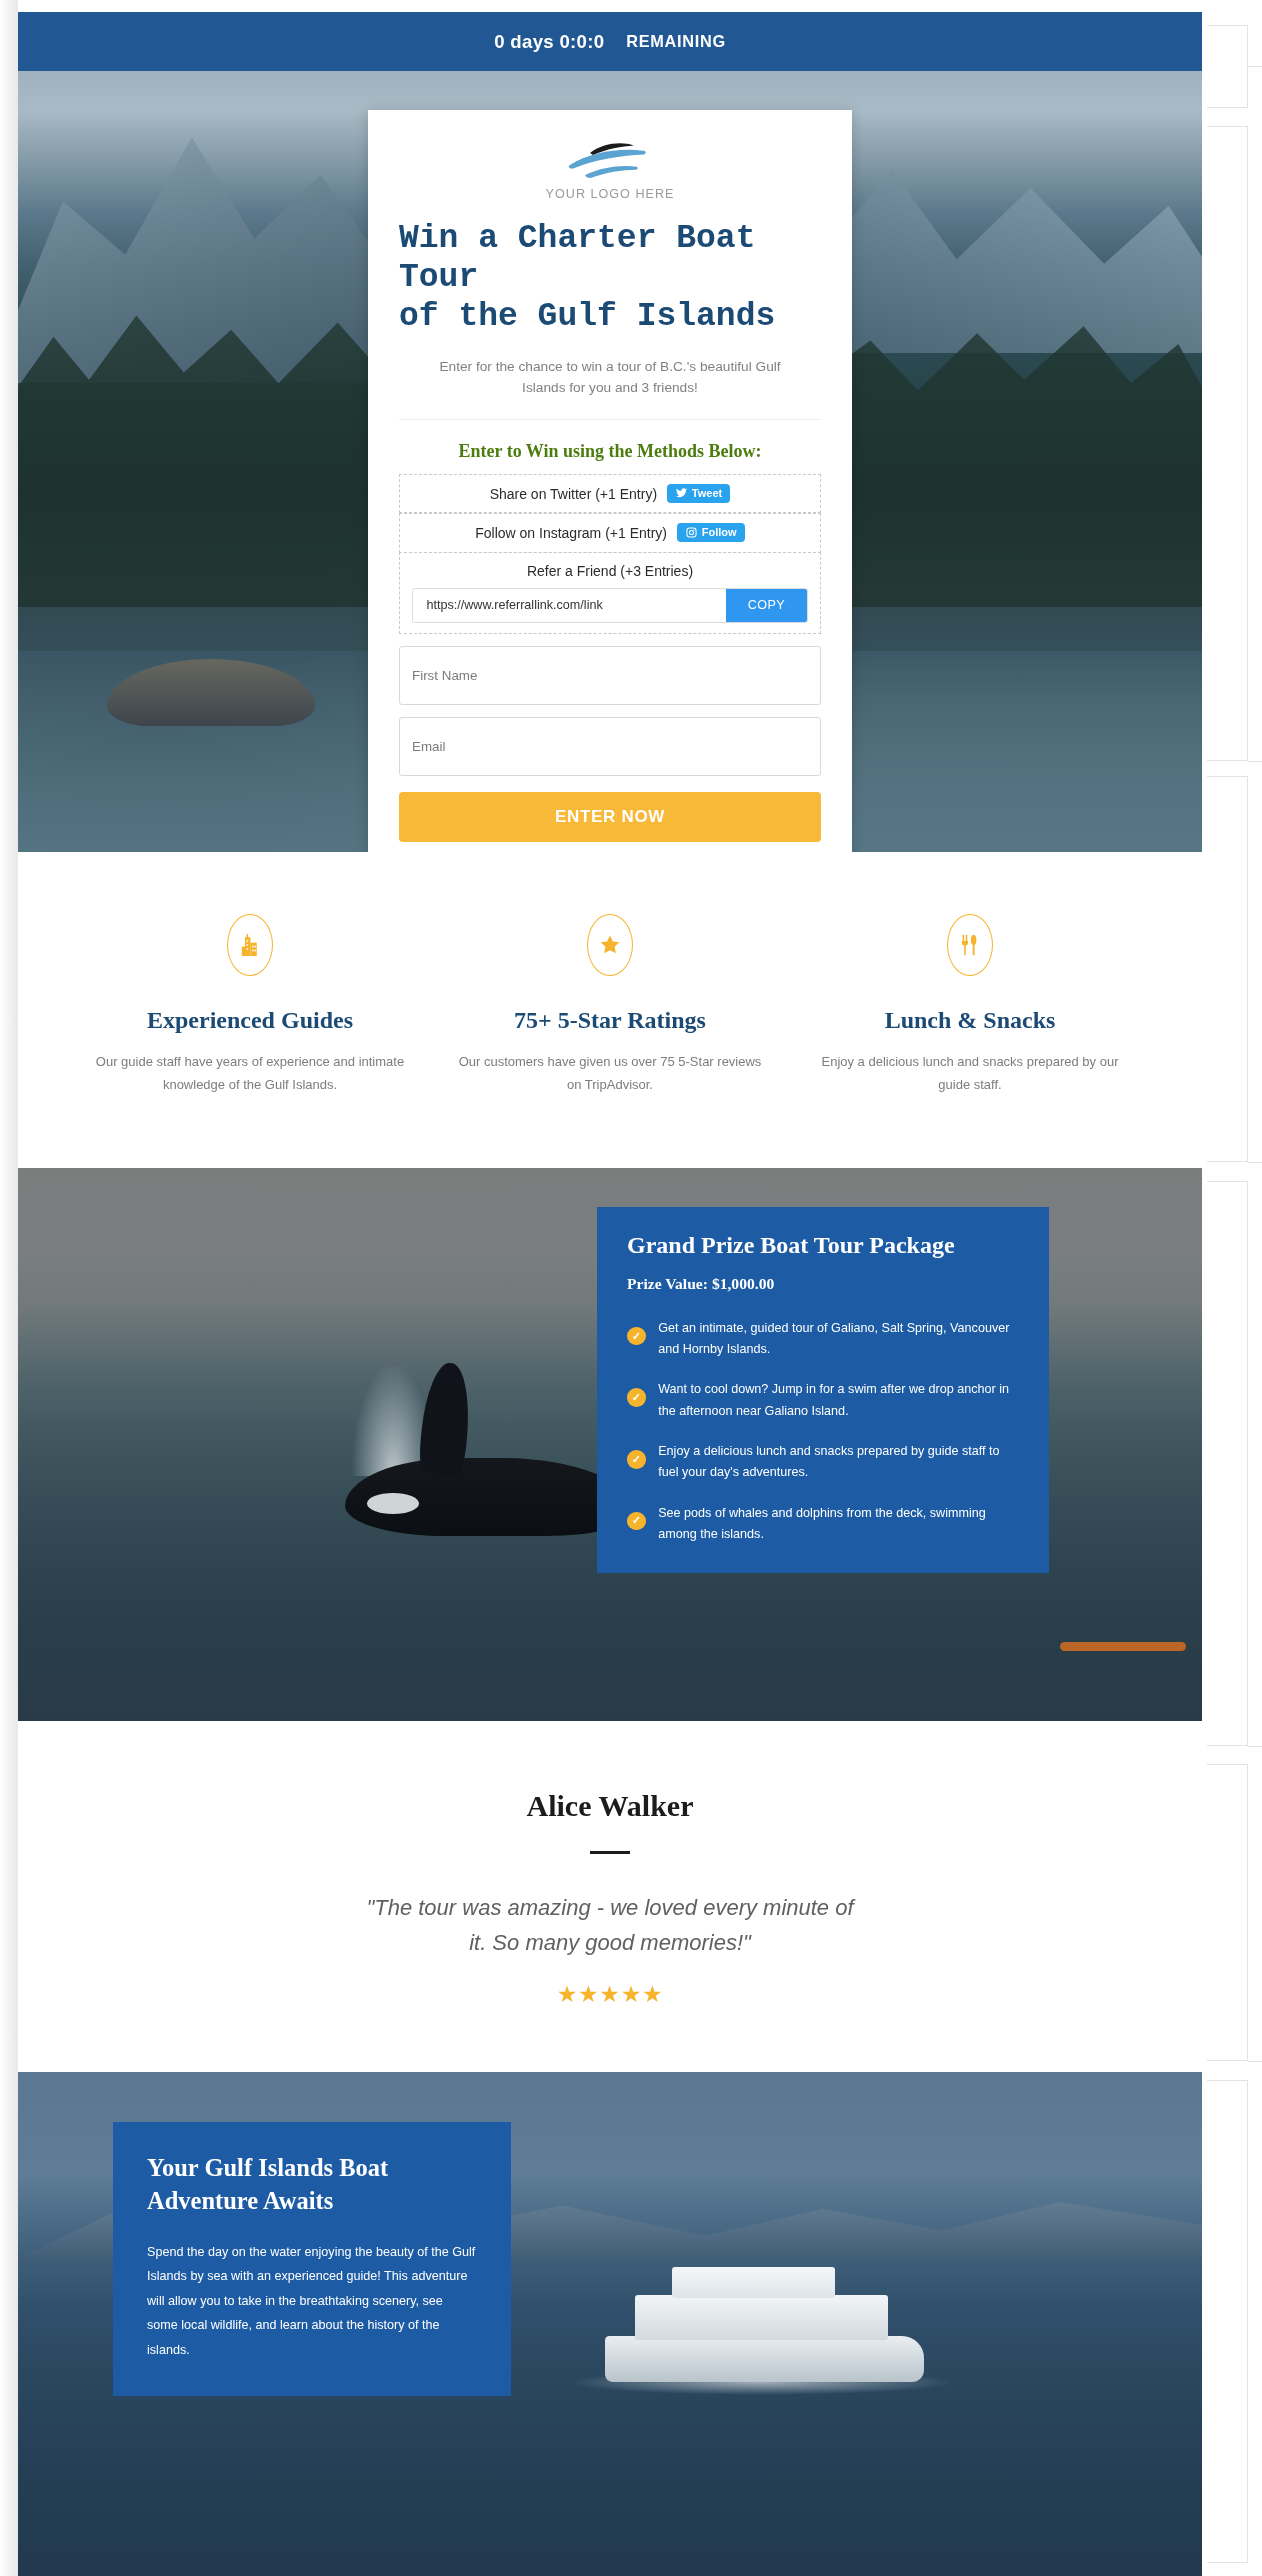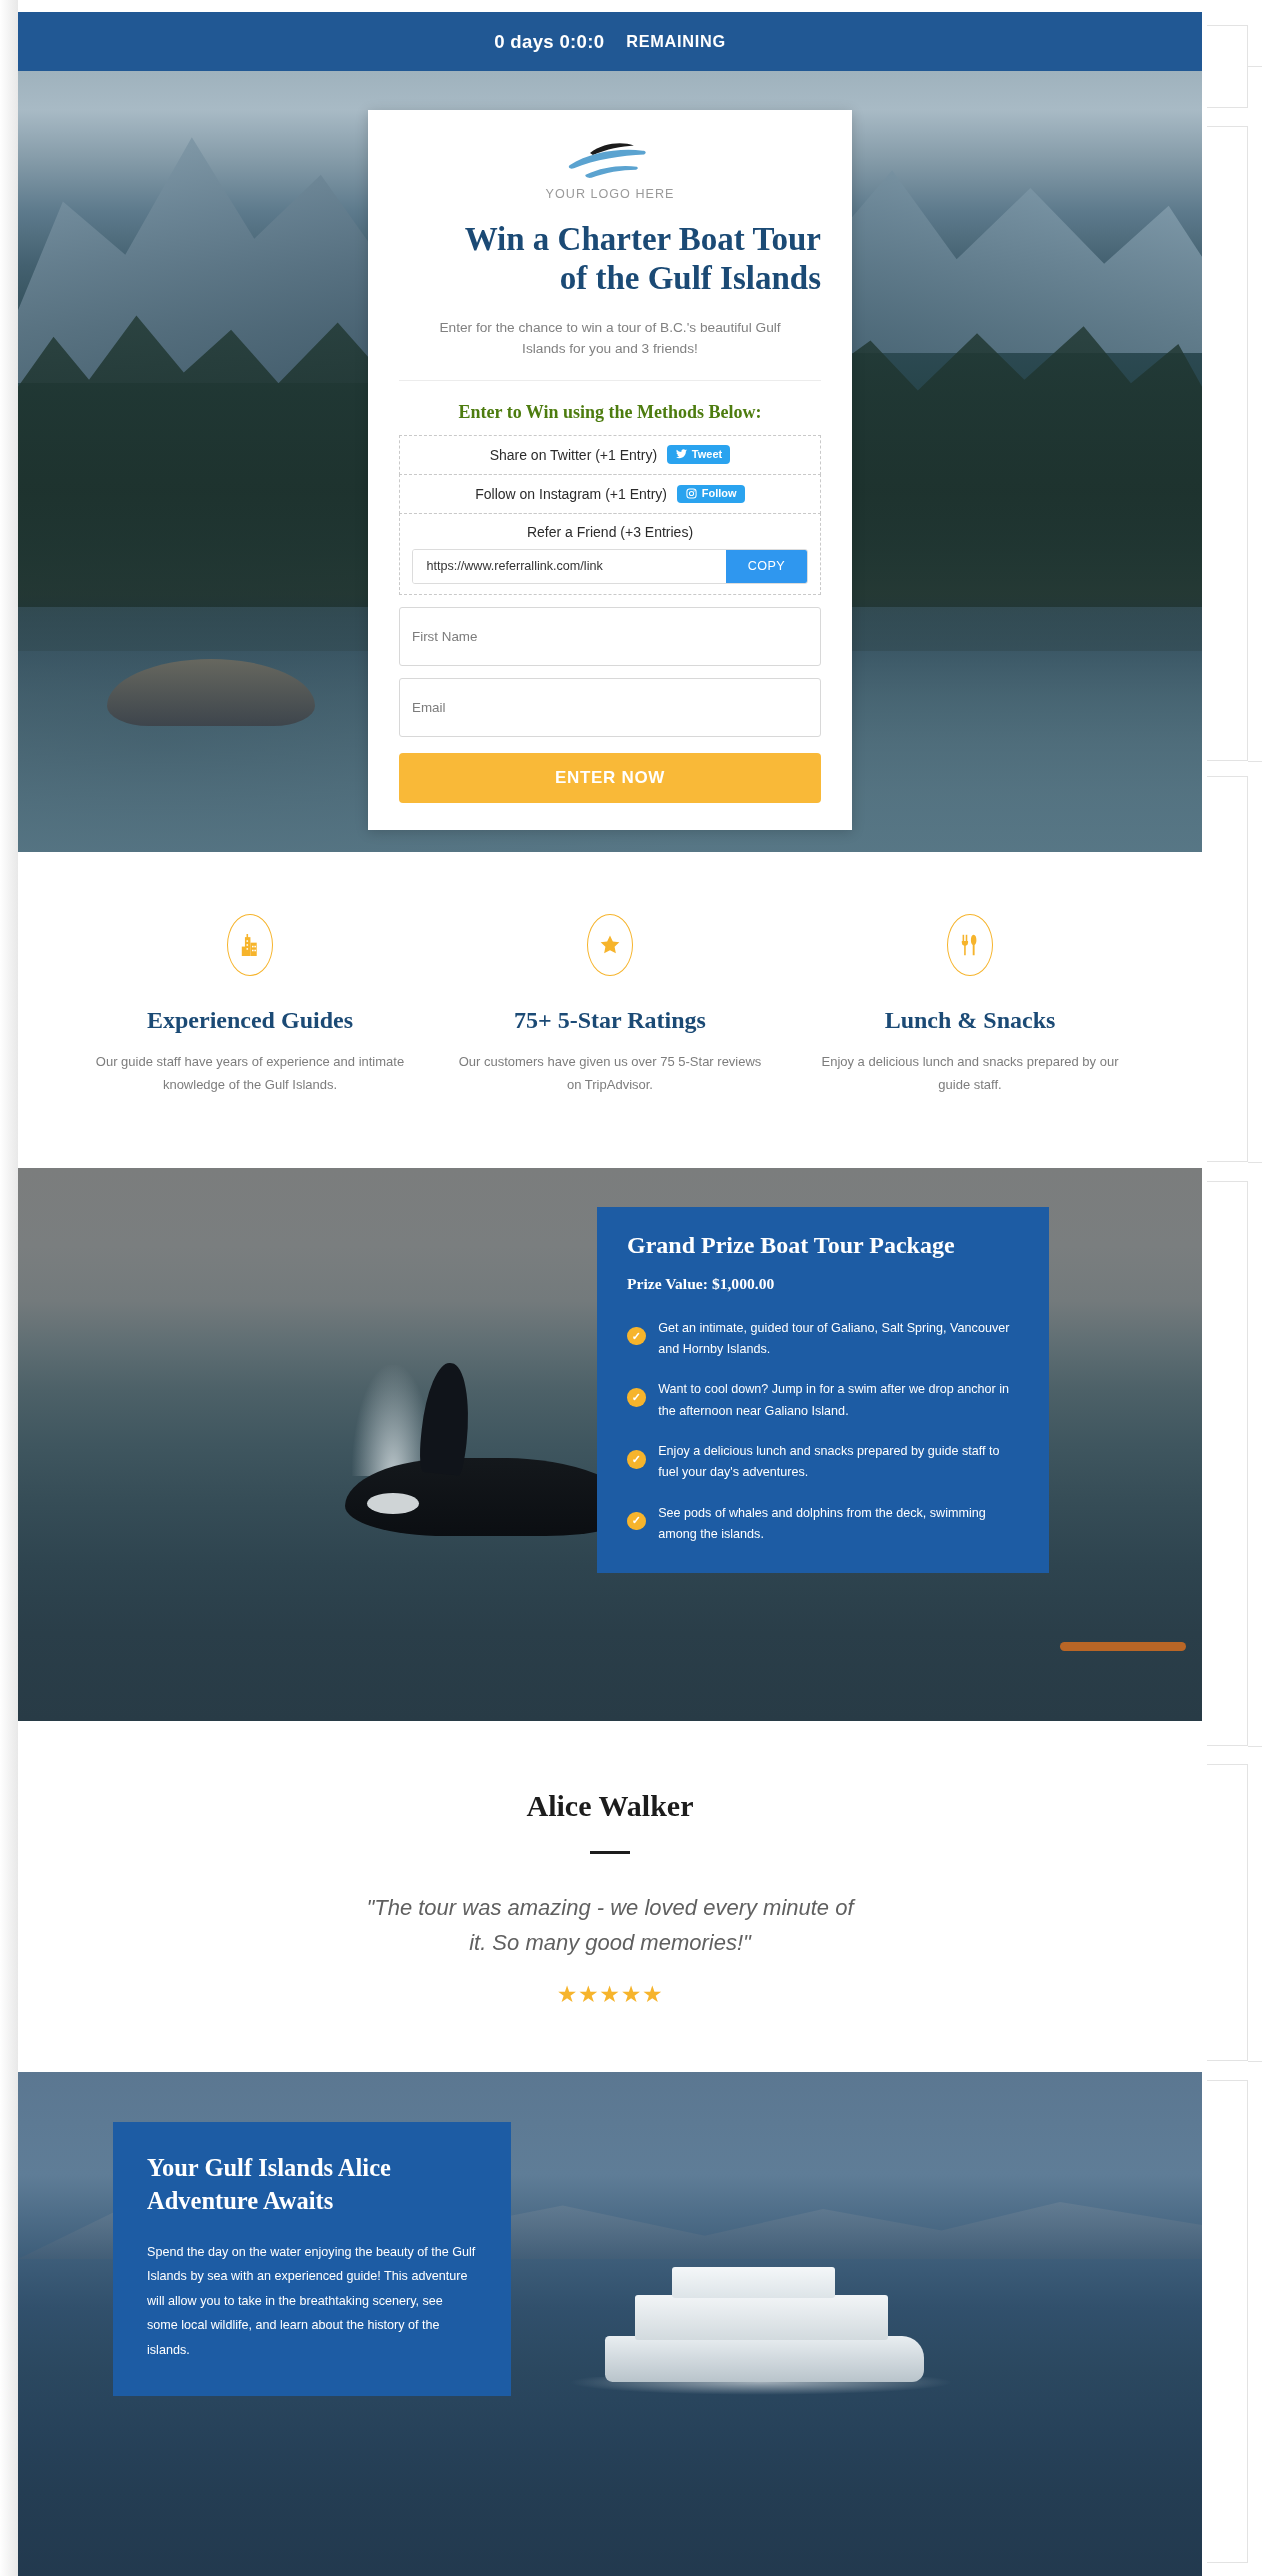--- a/index.html
+++ b/index.html
@@ -139,26 +139,26 @@
   .logo-wrap { text-align: center; margin-bottom: 4.5px; }
   .logo-mark { display: inline-block; width: 117px; height: 39px; }
   .logo-text {
     text-align: center;
     font-size: 12.6px;
     letter-spacing: 1px;
     color: #9a9a9a;
     margin-bottom: 19.3px;
   }
   .card-title {
-    font-family: Liberation Serif, serif;
+    font-family: Liberation Mono, monospace;
     font-weight: 700;
     font-size: 33px;
     line-height: 1.18;
     color: #1b4a75;
-    text-align: right;
+    text-align: left;
     margin-bottom: 19.3px;
   }
   .card-sub {
     font-size: 13.7px;
     line-height: 1.55;
     color: #818181;
     text-align: center;
     padding: 0 19.3px 21px;
     border-bottom: 0.7px solid #ececec;
     margin-bottom: 21px;
@@ -651,21 +651,21 @@
       <div class="boat-photo">
         <div class="boat-sky-mtn"></div>
         <div class="boat-wake"></div>
         <div class="boat-hull"></div>
         <div class="boat-deck"></div>
         <div class="boat-top"></div>
       </div>
 
       <div class="cta-box">
         <div class="cta-title">
-          <span>Your Gulf Islands Alice</span><br>
+          <span>Your Gulf Islands Boat</span><br>
           <span>Adventure Awaits</span>
         </div>
         <div class="cta-text">Spend the day on the water enjoying the beauty of the Gulf Islands by sea with an experienced guide! This adventure will allow you to take in the breathtaking scenery, see some local wildlife, and learn about the history of the islands.</div>
       </div>
     </div>
 
   </div>
 </div>
 
 

